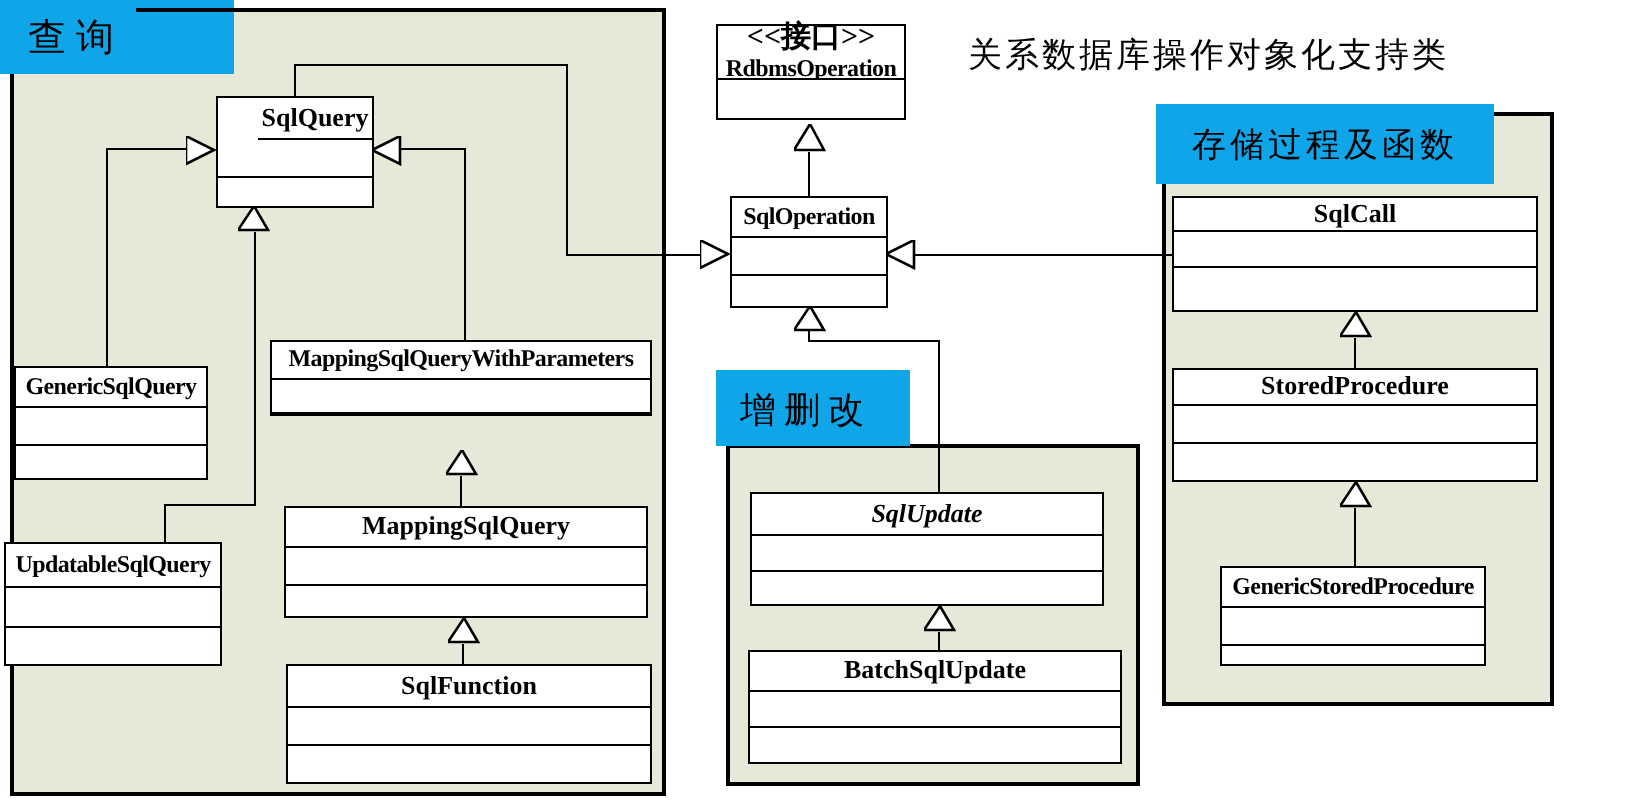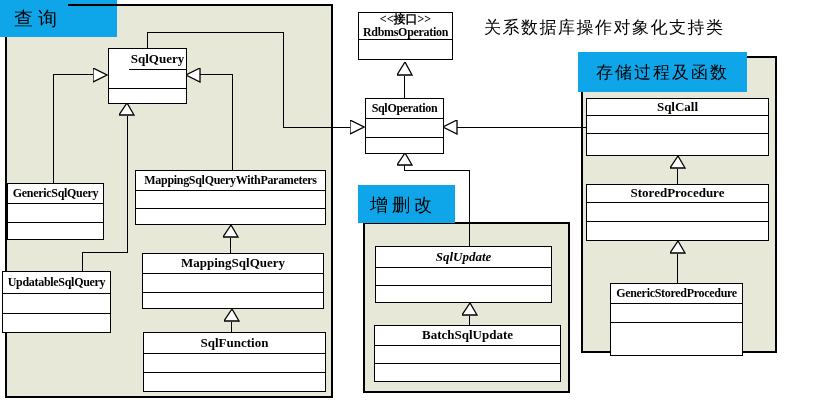--- a/index.html
+++ b/index.html
@@ -10,21 +10,21 @@
   .wlabel { position:absolute; background:#0ea5e9; z-index:3; white-space:nowrap; }
   .line { position:absolute; background:#000; z-index:2; }
   .borderseg { position:absolute; background:#000; z-index:4; }
   .tri { position:absolute; z-index:4; }
   .ubox { position:absolute; background:#fff; border:1px solid #000; display:flex;
           flex-direction:column; z-index:4; }
   .ut { border-bottom:1px solid #000; display:flex; flex-direction:column; align-items:center;
         justify-content:center; font-family:"Liberation Serif", serif; font-weight:bold;
         font-size:13px; white-space:nowrap; overflow:visible; line-height:1.1; }
   .ut.s12 { font-size:12px; letter-spacing:-0.3px; }
-  .stereo { font-size:12px; letter-spacing:0; }
+  .stereo { font-size:15px; letter-spacing:0; }
   .uc { border-bottom:1px solid #000; background:#fff; }
   .uc.last { border-bottom:none; flex:1; }
   .cjk-big { font-size:19px; letter-spacing:5px; }
   .cjk-mid { font-size:18px; letter-spacing:4px; }
   .cjk-sm  { font-size:17px; letter-spacing:2px; }
   .dtitle { position:absolute; left:484px; top:16px; font-size:17px; letter-spacing:1.5px;
             z-index:3; white-space:nowrap; }
 </style>
 </head>
 <body>
@@ -127,21 +127,21 @@
     <div class="uc" style="height:20px;"></div>
     <div class="uc last"></div>
   </div>
 
   <div class="ubox" style="left:7px;top:183px;width:97px;height:57px;">
     <div class="ut s12" style="height:20px;">GenericSqlQuery</div>
     <div class="uc" style="height:19px;"></div>
     <div class="uc last"></div>
   </div>
 
-  <div class="ubox" style="left:135px;top:170px;width:191px;height:55px;">
+  <div class="ubox" style="left:135px;top:170px;width:191px;height:38px;">
     <div class="ut s12" style="height:20px;">MappingSqlQueryWithParameters</div>
     <div class="uc" style="height:18px;"></div>
     <div class="uc last"></div>
   </div>
 
   <div class="ubox" style="left:143px;top:332px;width:183px;height:60px;">
     <div class="ut" style="height:21px;">SqlFunction</div>
     <div class="uc" style="height:19px;"></div>
     <div class="uc last"></div>
   </div>
@@ -169,19 +169,19 @@
     <div class="uc" style="height:18px;"></div>
     <div class="uc last"></div>
   </div>
 
   <div class="ubox" style="left:586px;top:184px;width:183px;height:57px;">
     <div class="ut" style="height:18px;">StoredProcedure</div>
     <div class="uc" style="height:19px;"></div>
     <div class="uc last"></div>
   </div>
 
-  <div class="ubox" style="left:610px;top:283px;width:133px;height:73px;">
+  <div class="ubox" style="left:610px;top:283px;width:133px;height:50px;">
     <div class="ut s12" style="height:20px;">GenericStoredProcedure</div>
     <div class="uc" style="height:19px;"></div>
     <div class="uc last"></div>
   </div>
 
 </div>
 
 </body></html>

